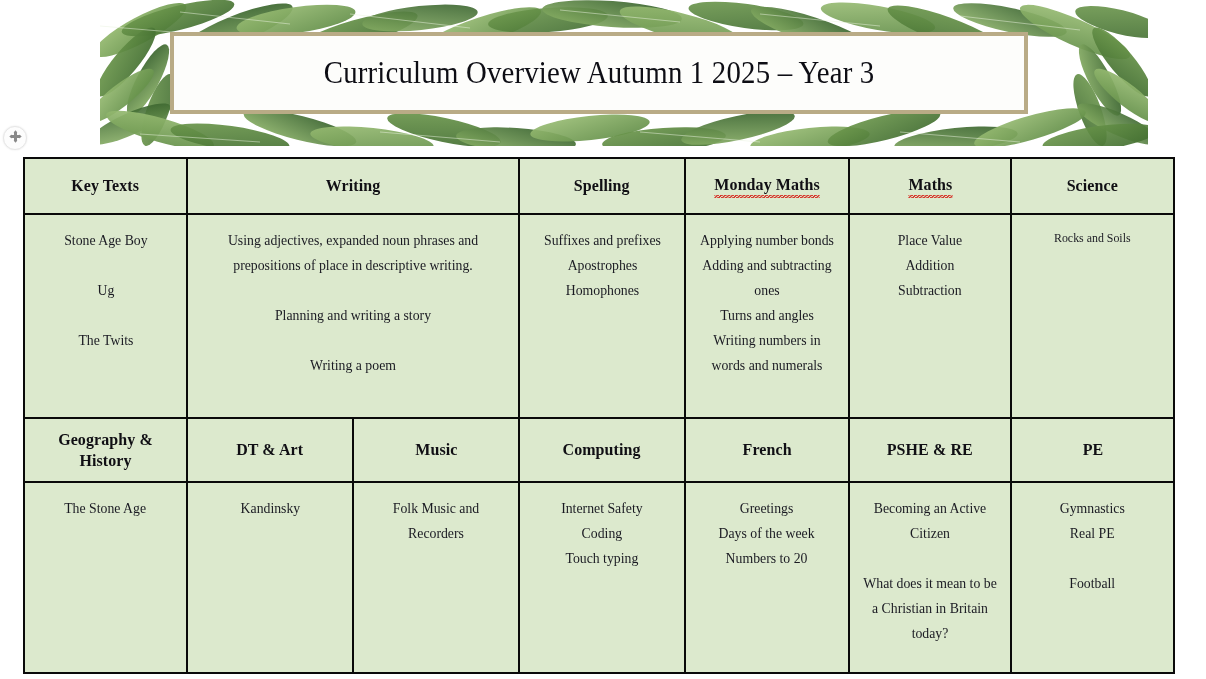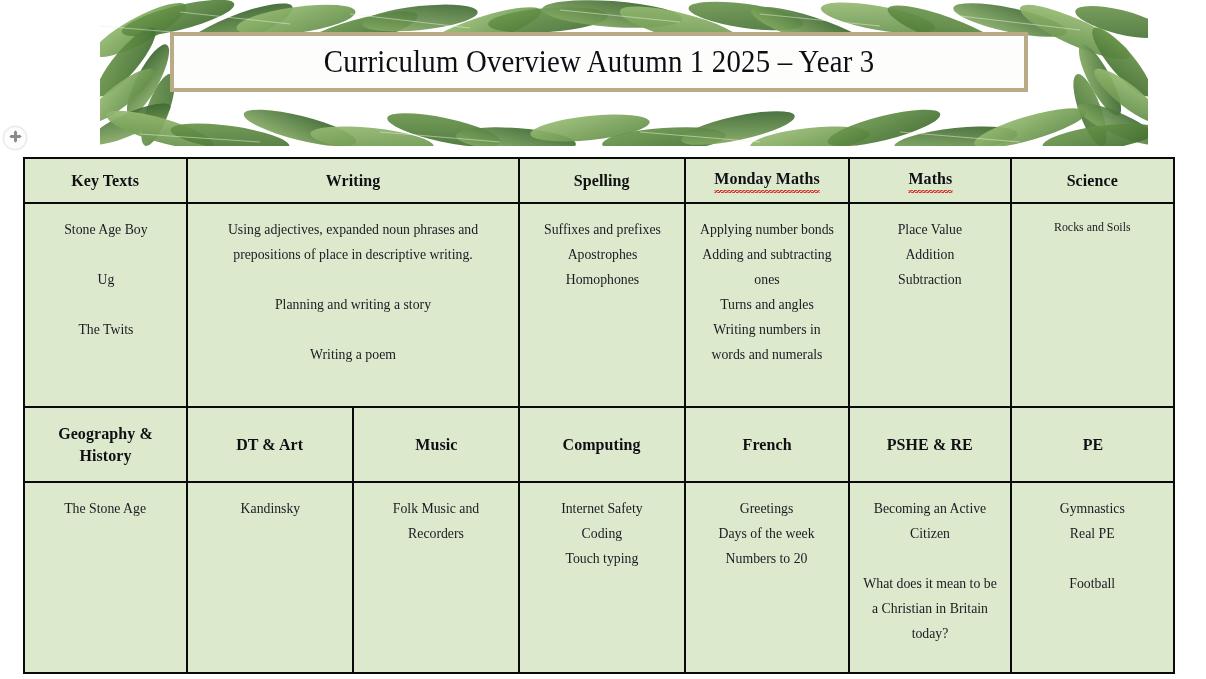--- a/index.html
+++ b/index.html
@@ -38,21 +38,21 @@
     top: 0px;
     width: 1048px;
     height: 146px;
   }
   #banner-leaves { position: absolute; inset: 0; }
   #banner-panel {
     position: absolute;
     left: 70px;
     top: 32px;
     width: 858px;
-    height: 60px;
+    height: 82px;
     background: #fdfdfb;
     border: 4px solid #b9ab86;
     box-sizing: border-box;
     display: flex;
     align-items: center;
     justify-content: center;
   }
   #banner-title {
     font-family: "Liberation Serif", "DejaVu Serif", serif;
     font-size: 31px;
@@ -292,21 +292,21 @@
       <td class="body-cell">
         <span class="body-text">Place Value
 Addition
 Subtraction</span>
       </td>
       <td class="body-cell">
         <span class="body-text small">Rocks and Soils</span>
       </td>
     </tr>
 
-    <tr style="height:75px">
+    <tr style="height:64px">
       <td class="hdr-cell">
         <span class="hdr-text">Geography
 &amp; History</span>
       </td>
       <td class="hdr-cell">
         <span class="hdr-text">DT &amp; Art</span>
       </td>
       <td class="hdr-cell">
         <span class="hdr-text">Music</span>
       </td>

